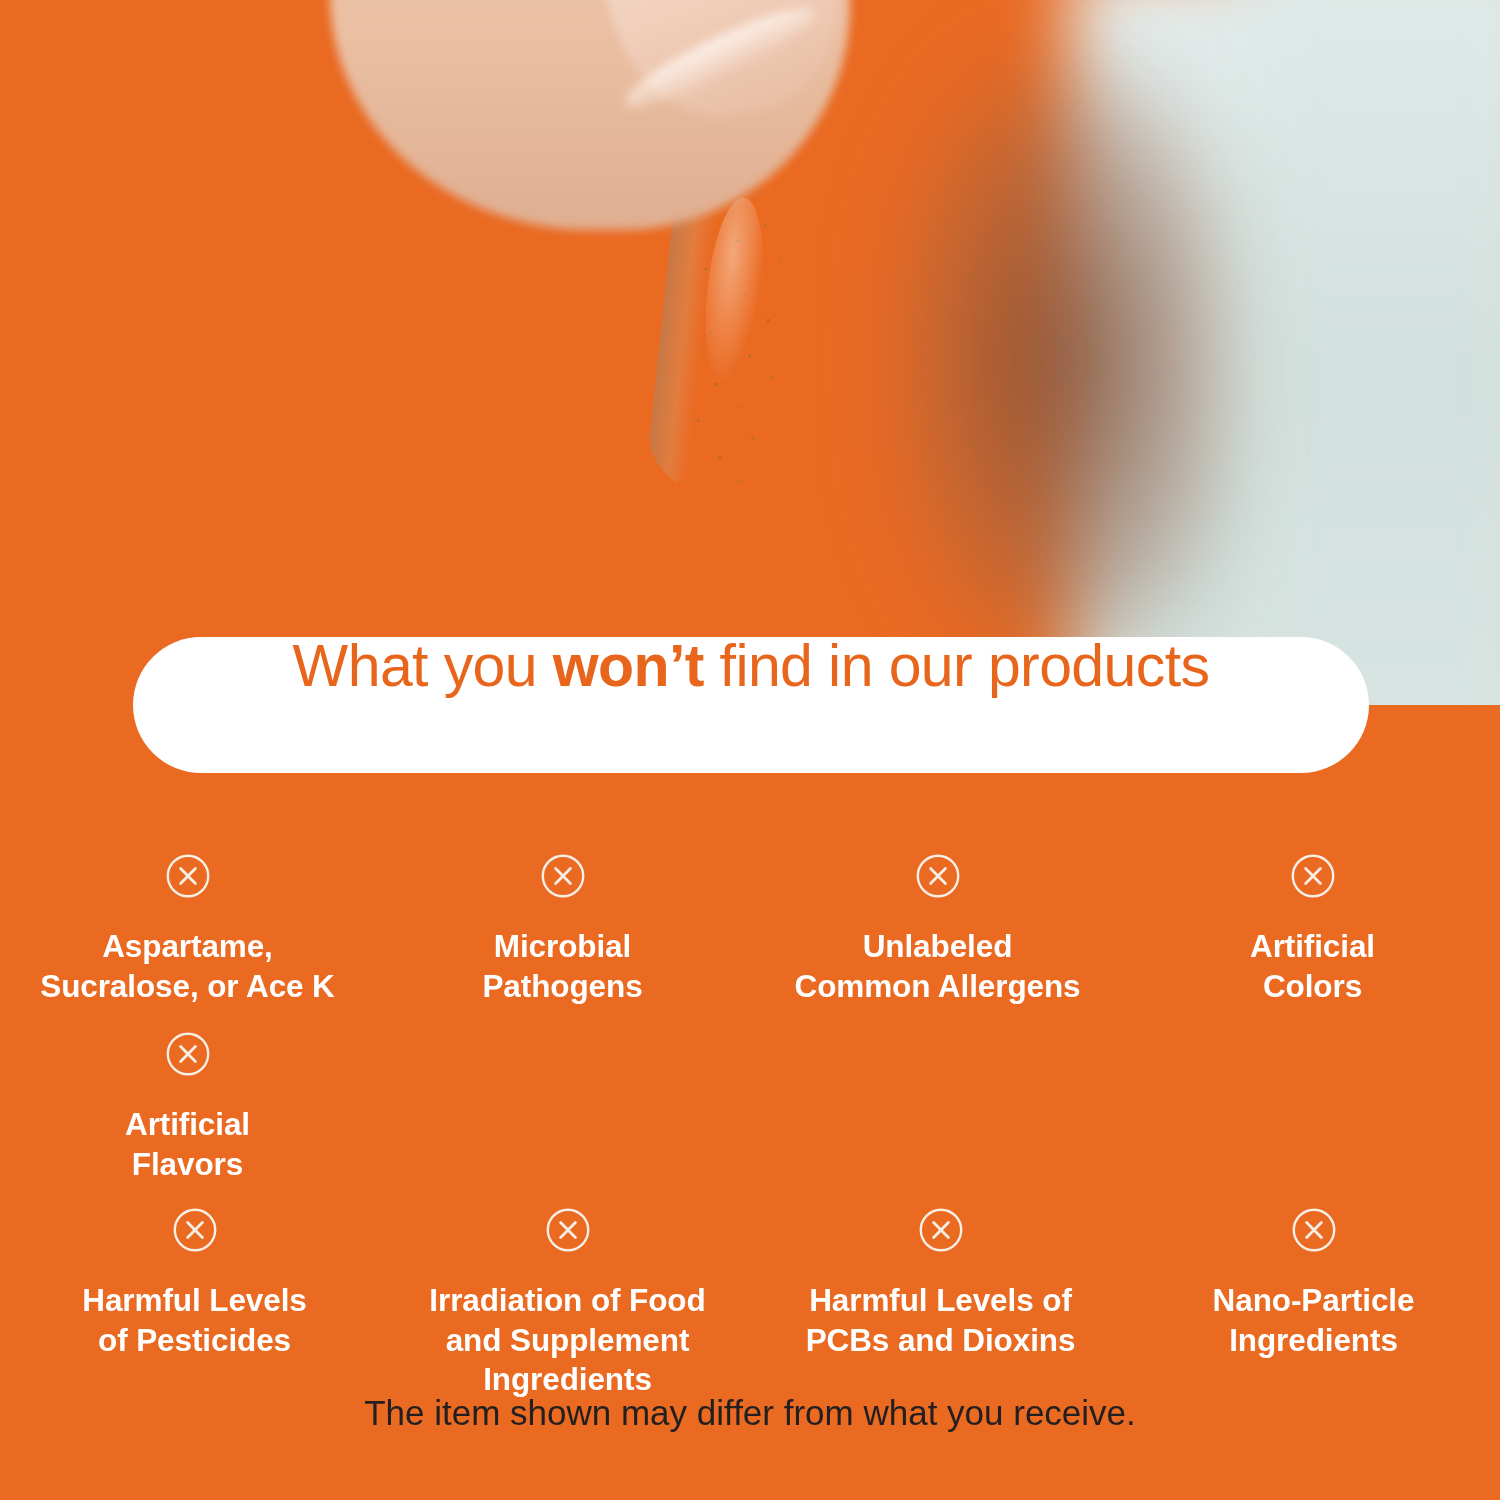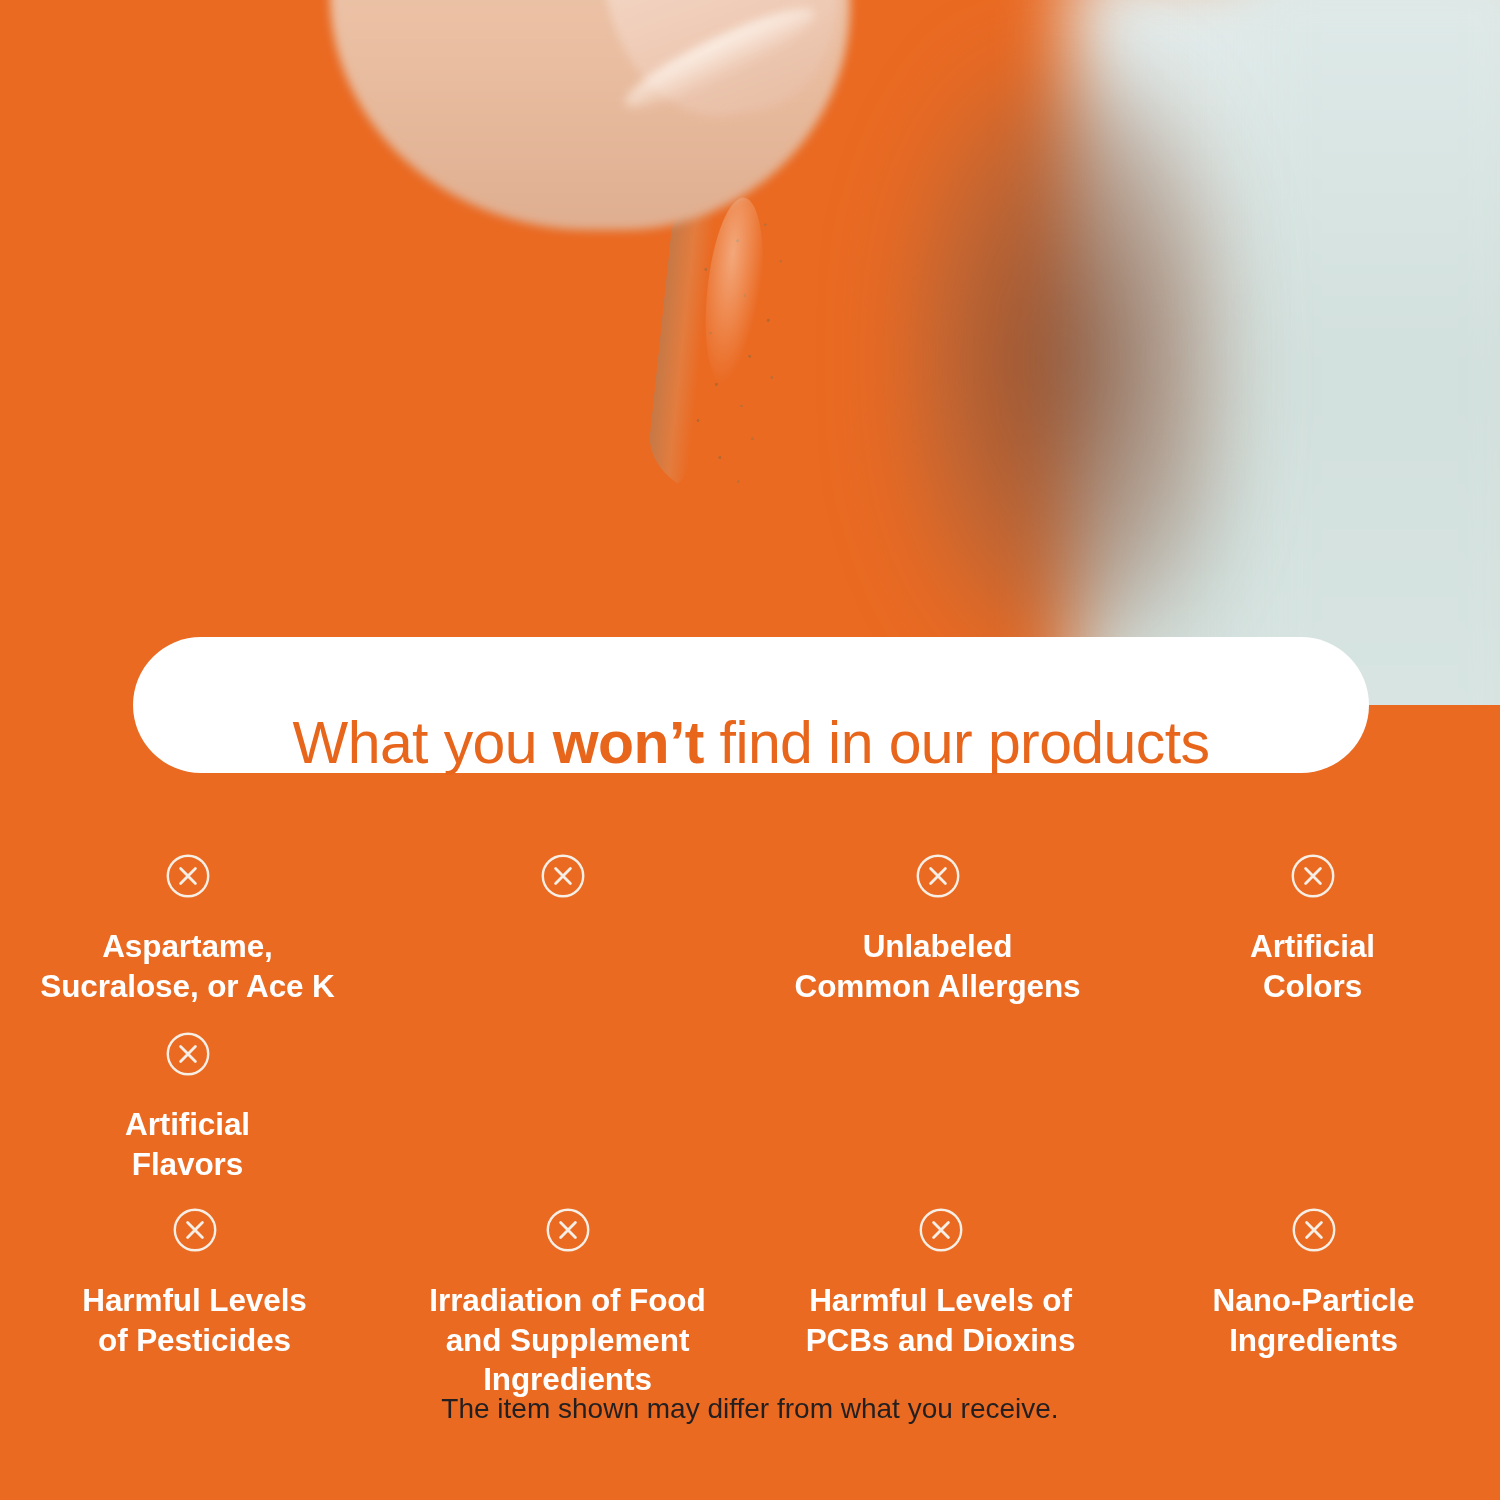--- a/index.html
+++ b/index.html
@@ -245,21 +245,21 @@
   
   .headline-card {
     position: absolute;
     left: 133px;
     top: 637px;
     width: 1236px;
     height: 136px;
     background: #ffffff;
     border-radius: 70px;
     display: flex;
-    align-items: flex-end;
+    align-items: flex-start;
     justify-content: center;
     z-index: 5;
   }
   .headline {
     font-size: 59px;
     line-height: 1;
     color: #E8661C;
     letter-spacing: -0.6px;
     white-space: nowrap;
     font-weight: 400;
@@ -306,21 +306,21 @@
   .grid-row.r3 { height: 200px; padding-left: 8px; }
 
   
   .footer-note {
     position: absolute;
     left: 0;
     top: 1392px;
     width: 1500px;
     text-align: center;
     color: #231F20;
-    font-size: 28px;
+    font-size: 35px;
     line-height: 1.2;
     z-index: 4;
   }
 </style>
 </head>
 <body>
 
 <div id="page">
 
   <div class="photo">
@@ -369,20 +369,22 @@
         <span class="cell-label" style="white-space: pre-line;">Aspartame,
 Sucralose, or Ace K</span>
       </div>
       <div class="cell">
         <span class="x-icon">
           <svg viewBox="0 0 46 46" xmlns="http://www.w3.org/2000/svg">
             <circle cx="23" cy="23" r="20.2" fill="none" stroke="#F7EFE6" stroke-width="2.4"></circle>
             <path d="M15.6 15.6 L30.4 30.4 M30.4 15.6 L15.6 30.4" stroke="#F7EFE6" stroke-width="2.8" stroke-linecap="round"></path>
           </svg>
         </span>
+        <span class="cell-label" style="white-space: pre-line;">Microbial
+Pathogens</span>
       </div>
       <div class="cell">
         <span class="x-icon">
           <svg viewBox="0 0 46 46" xmlns="http://www.w3.org/2000/svg">
             <circle cx="23" cy="23" r="20.2" fill="none" stroke="#F7EFE6" stroke-width="2.4"></circle>
             <path d="M15.6 15.6 L30.4 30.4 M30.4 15.6 L15.6 30.4" stroke="#F7EFE6" stroke-width="2.8" stroke-linecap="round"></path>
           </svg>
         </span>
         <span class="cell-label" style="white-space: pre-line; text-align: center;">Unlabeled
 Common Allergens</span>

